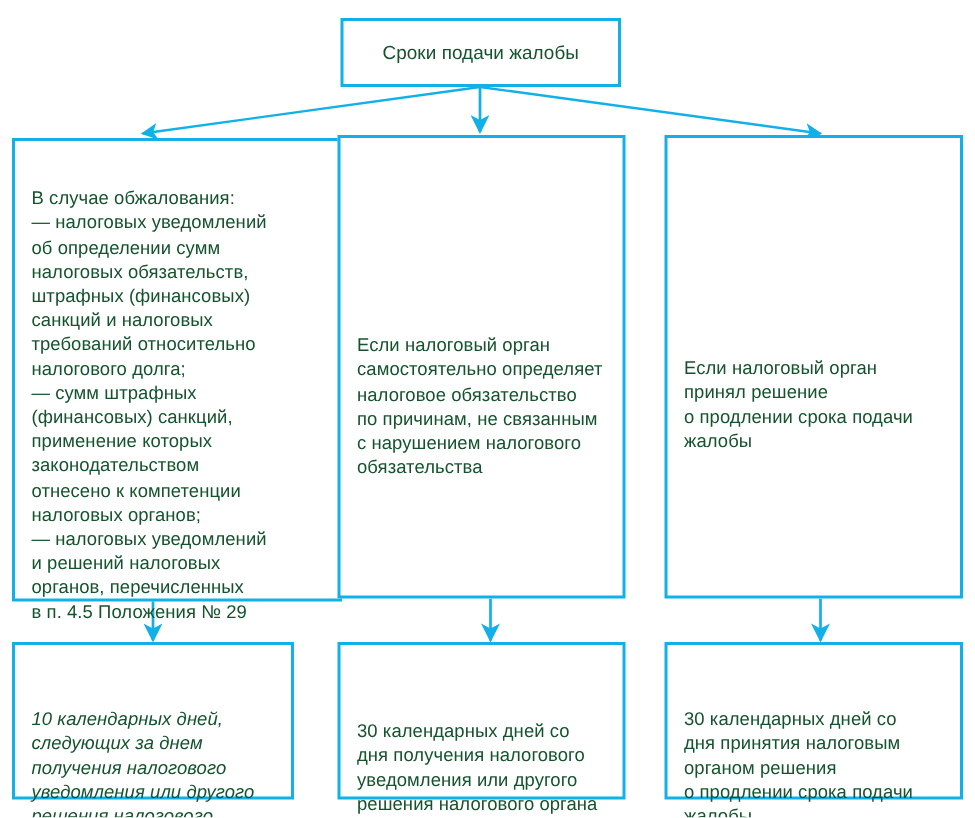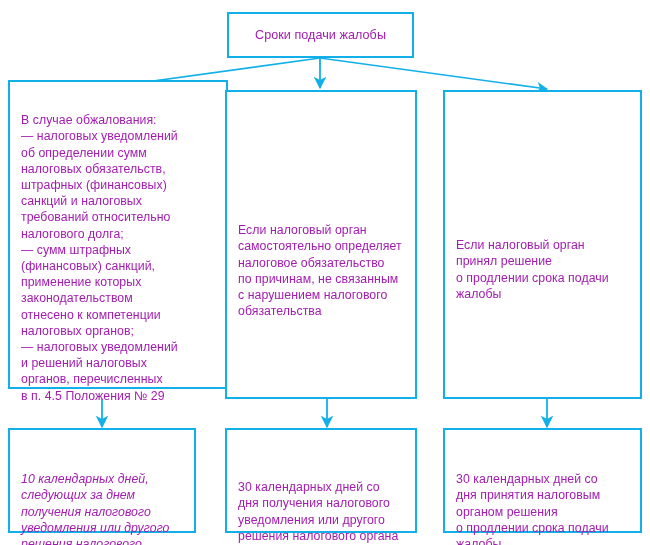--- a/index.html
+++ b/index.html
@@ -13,21 +13,21 @@
     height: 545px;
     background: #ffffff;
     font-family: "Liberation Sans", "DejaVu Sans", sans-serif;
     overflow: hidden;
   }
   .node {
     position: absolute;
     box-sizing: border-box;
     border: 2px solid #12B0E8;
     background: #ffffff;
-    color: #a21caf;
+    color: #14532d;
     font-size: 12.3px;
     line-height: 16.2px;
     letter-spacing: 0.05px;
     white-space: pre-line;
     padding: 0;
   }
   .node .node-text {
     display: block;
     white-space: pre-line;
   }
@@ -44,21 +44,21 @@
   }
   #node-root .node-text {
     text-align: center;
     font-size: 12.6px;
   }
 
   
   .cond {
     padding: 11px 10px 8px 11px;
   }
-  #node-cond-left  { left: 8px;   top: 80px;  width: 220px; height: 309px; }
+  #node-cond-left  { left: 8px;   top: 92px;  width: 220px; height: 309px; }
   #node-cond-mid   { left: 225px; top: 90px;  width: 192px; height: 309px; }
   #node-cond-right { left: 443px; top: 90px;  width: 199px; height: 309px; }
 
   #node-cond-left .node-text  { padding-top: 3px; }
   #node-cond-mid .node-text   { padding-top: 103px; }
   #node-cond-right .node-text { padding-top: 118px; }
 
   
   .term {
     padding: 10px 10px 8px 11px;

